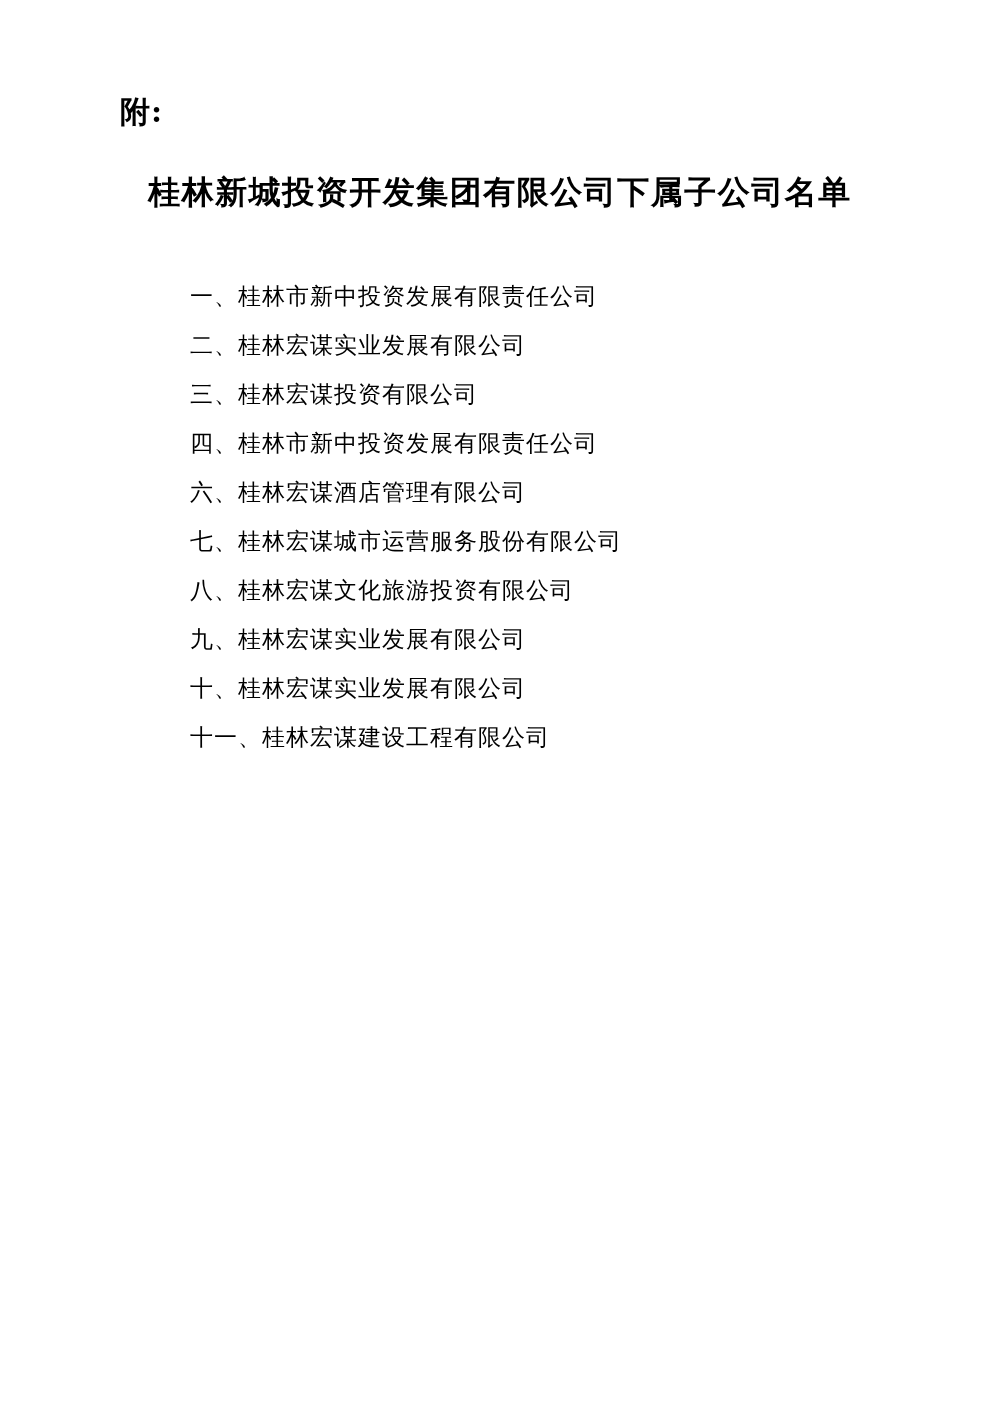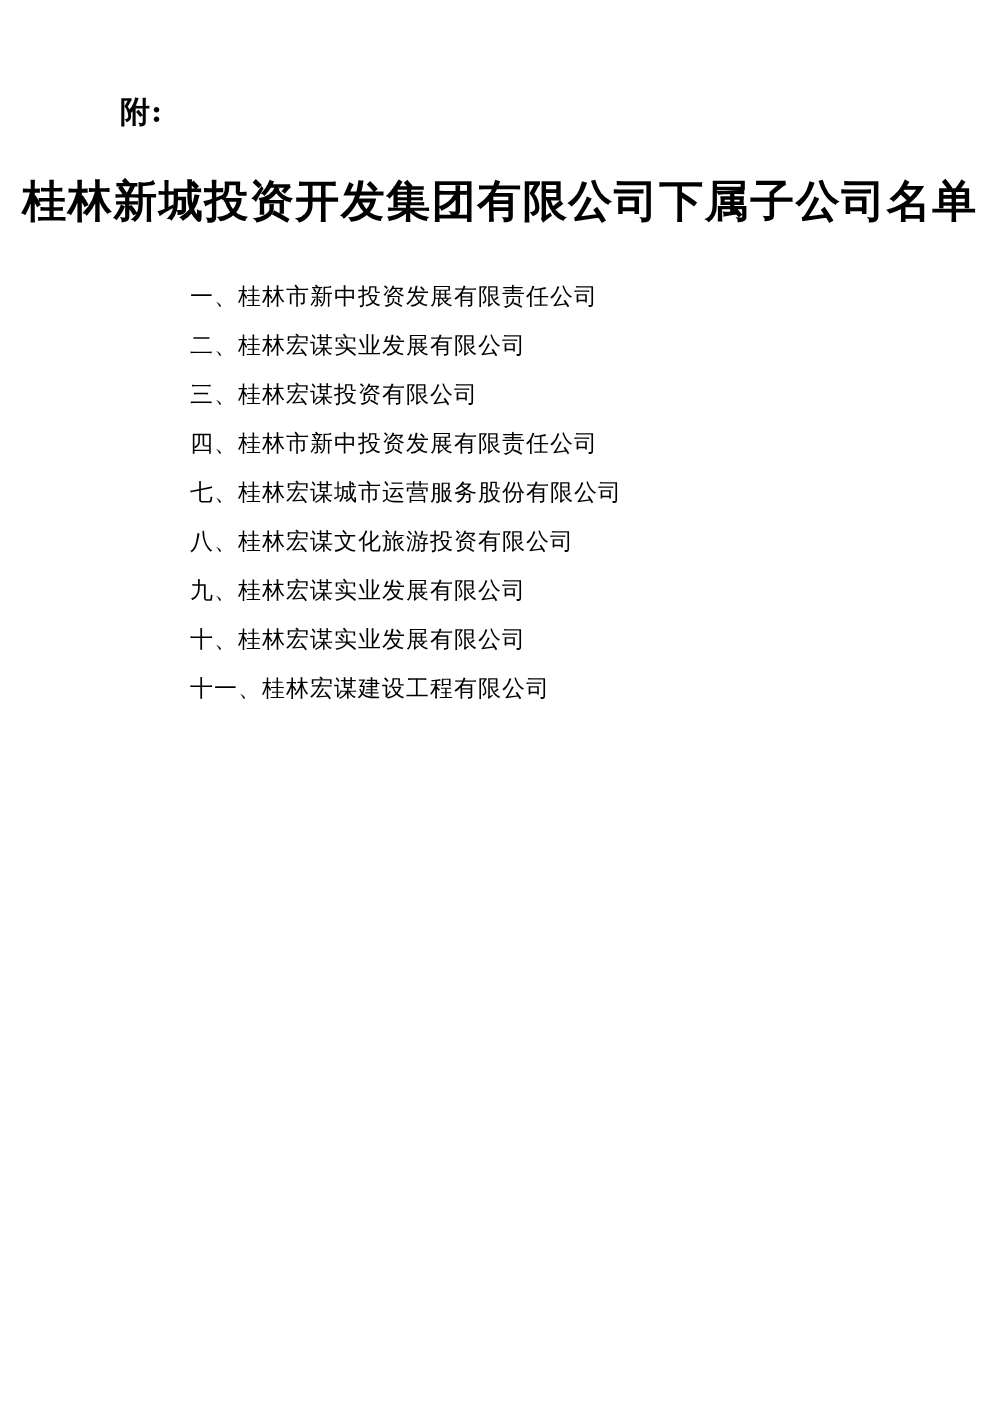--- a/index.html
+++ b/index.html
@@ -30,21 +30,21 @@
     font-weight: bold;
     font-family: "DejaVu Serif", "Liberation Serif", serif;
     letter-spacing: 1px;
   }
   .doc-title {
     position: absolute;
     left: 0;
     top: 172px;
     width: 1000px;
     text-align: center;
-    font-size: 44px;
+    font-size: 32px;
     font-weight: bold;
     font-family: "DejaVu Serif", "Liberation Serif", serif;
     letter-spacing: 1.5px;
     line-height: 1.3;
   }
   .company-list {
     position: absolute;
     left: 190px;
     top: 272px;
     width: 740px;
@@ -67,20 +67,21 @@
 
   <div class="attach-label">附:</div>
 
   <div class="doc-title">桂林新城投资开发集团有限公司下属子公司名单</div>
 
   <ul class="company-list">
     <li>一、桂林市新中投资发展有限责任公司</li>
     <li>二、桂林宏谋实业发展有限公司</li>
     <li>三、桂林宏谋投资有限公司</li>
     <li>四、桂林市新中投资发展有限责任公司</li>
+    <li>六、桂林宏谋酒店管理有限公司</li>
     <li>七、桂林宏谋城市运营服务股份有限公司</li>
     <li>八、桂林宏谋文化旅游投资有限公司</li>
     <li>九、桂林宏谋实业发展有限公司</li>
     <li>十、桂林宏谋实业发展有限公司</li>
     <li>十一、桂林宏谋建设工程有限公司</li>
   </ul>
 
 </div>
 
 </body></html>

